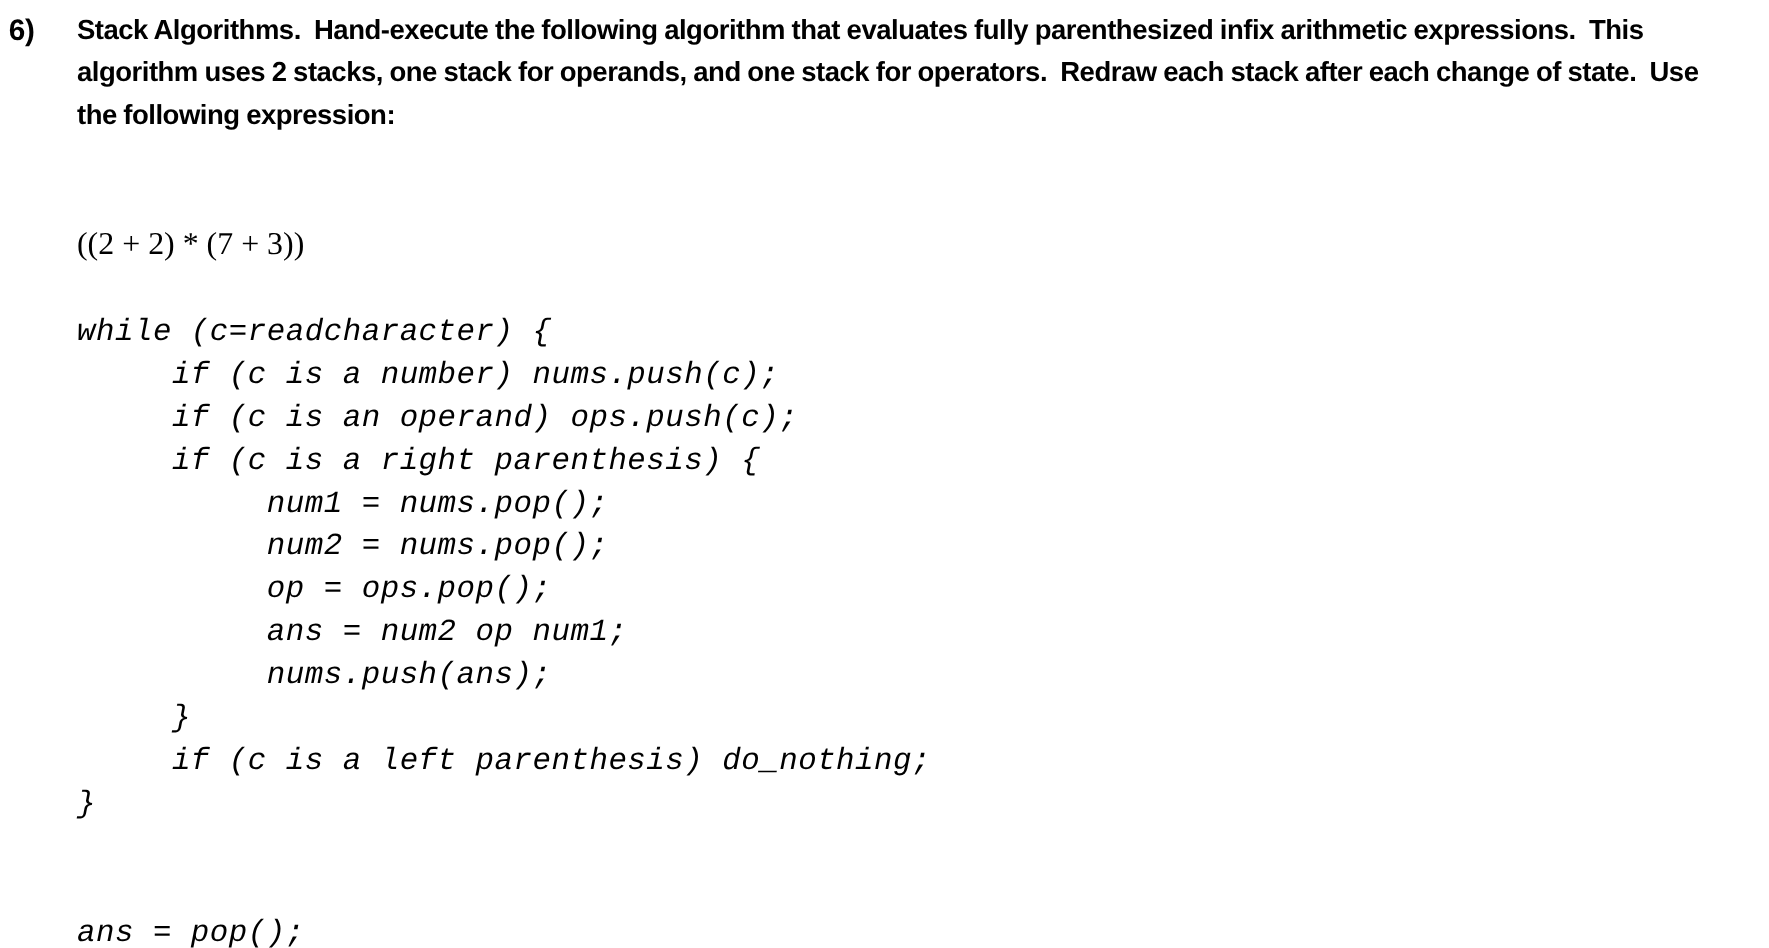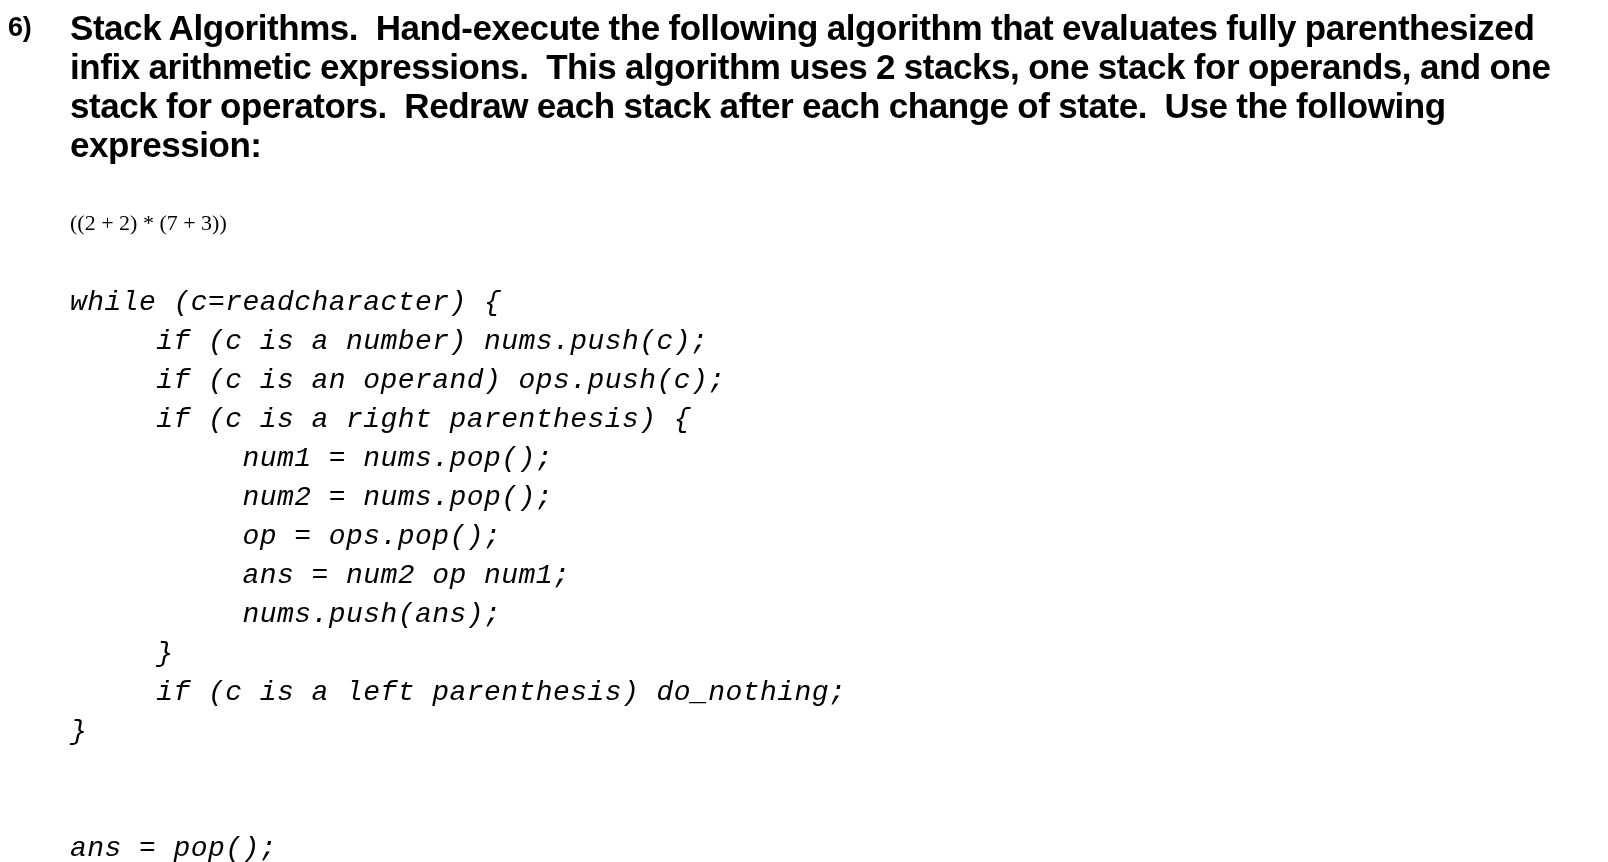--- a/index.html
+++ b/index.html
@@ -46,35 +46,35 @@
     letter-spacing: -0.2px;
     white-space: nowrap;
   }
   .q-body {
     position: absolute;
     left: 70px;
     top: 0px;
     width: 1500px;
     font-family: "Liberation Sans", sans-serif;
     font-weight: bold;
-    font-size: 35px;
+    font-size: 25px;
     line-height: 39px;
     letter-spacing: -0.45px;
     word-spacing: -0.5px;
     text-align: left;
     white-space: pre-wrap;
   }
 
   
   .expression {
     position: absolute;
     left: 70px;
     top: 203px;
     font-family: "Liberation Serif", "DejaVu Serif", serif;
-    font-size: 22px;
+    font-size: 29px;
     line-height: 39px;
     white-space: pre;
   }
 
   
   .code {
     position: absolute;
     left: 70px;
     top: 283px;
     font-family: "Liberation Mono", "DejaVu Sans Mono", monospace;

